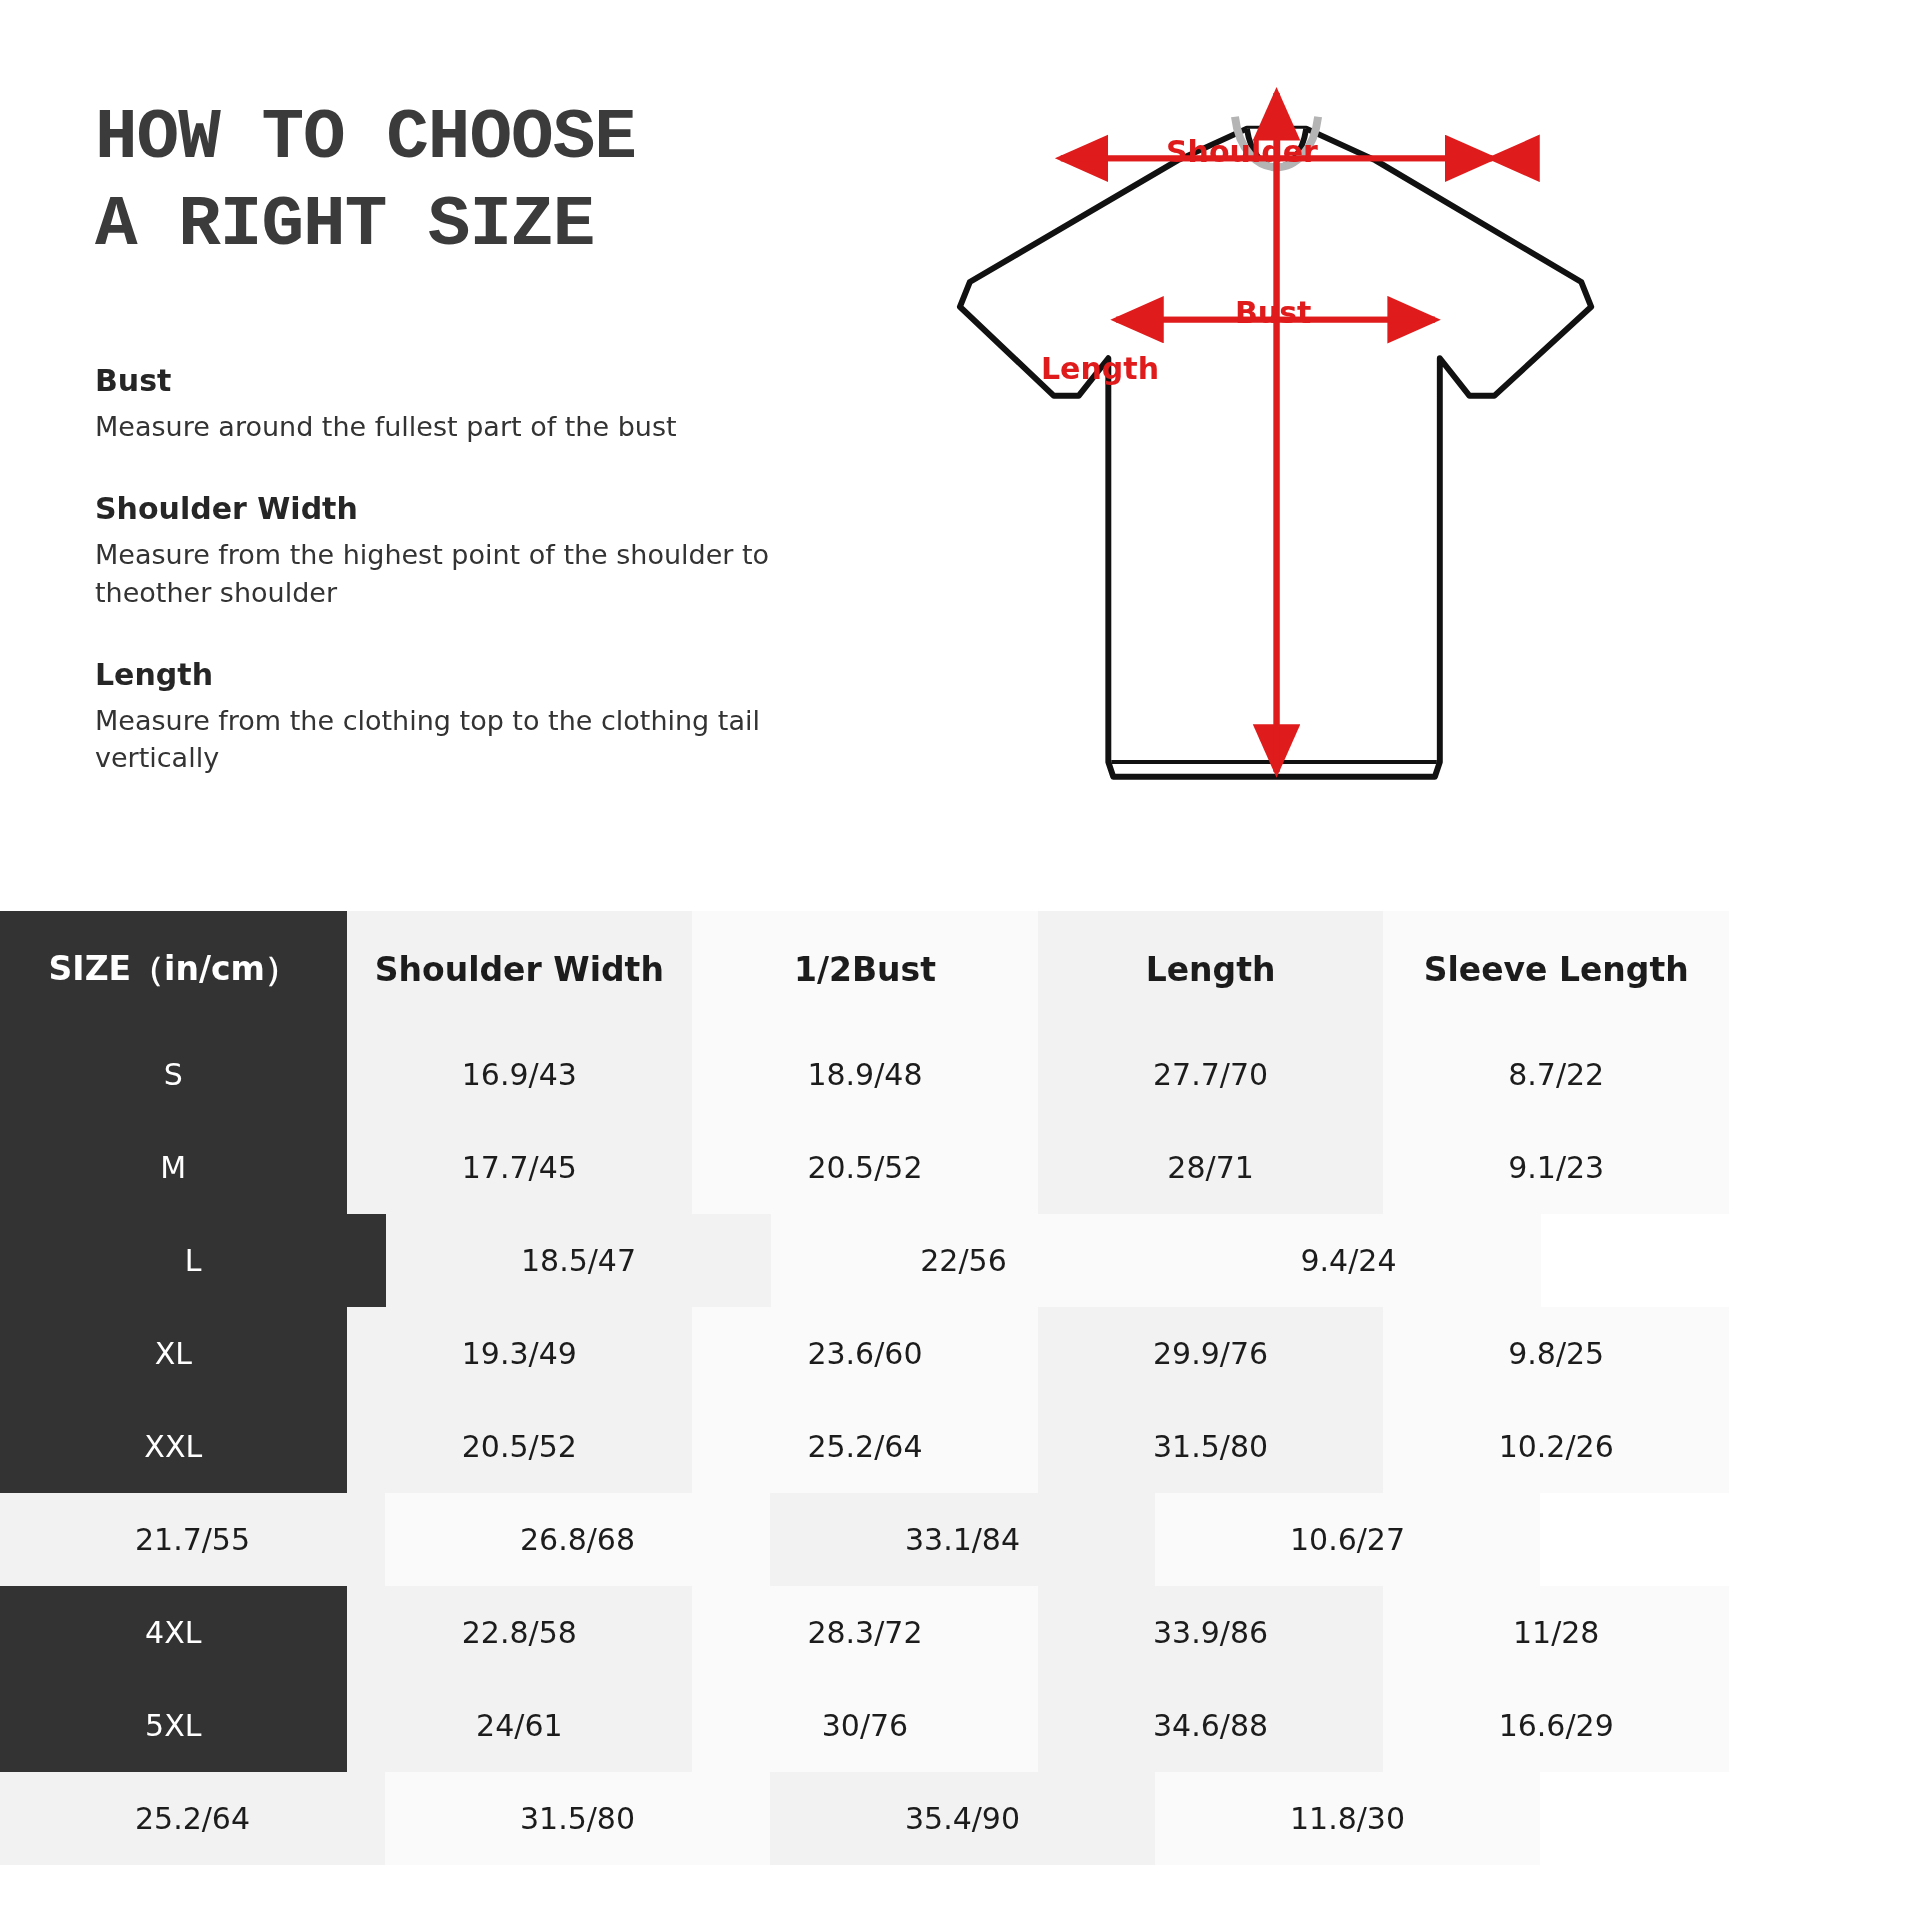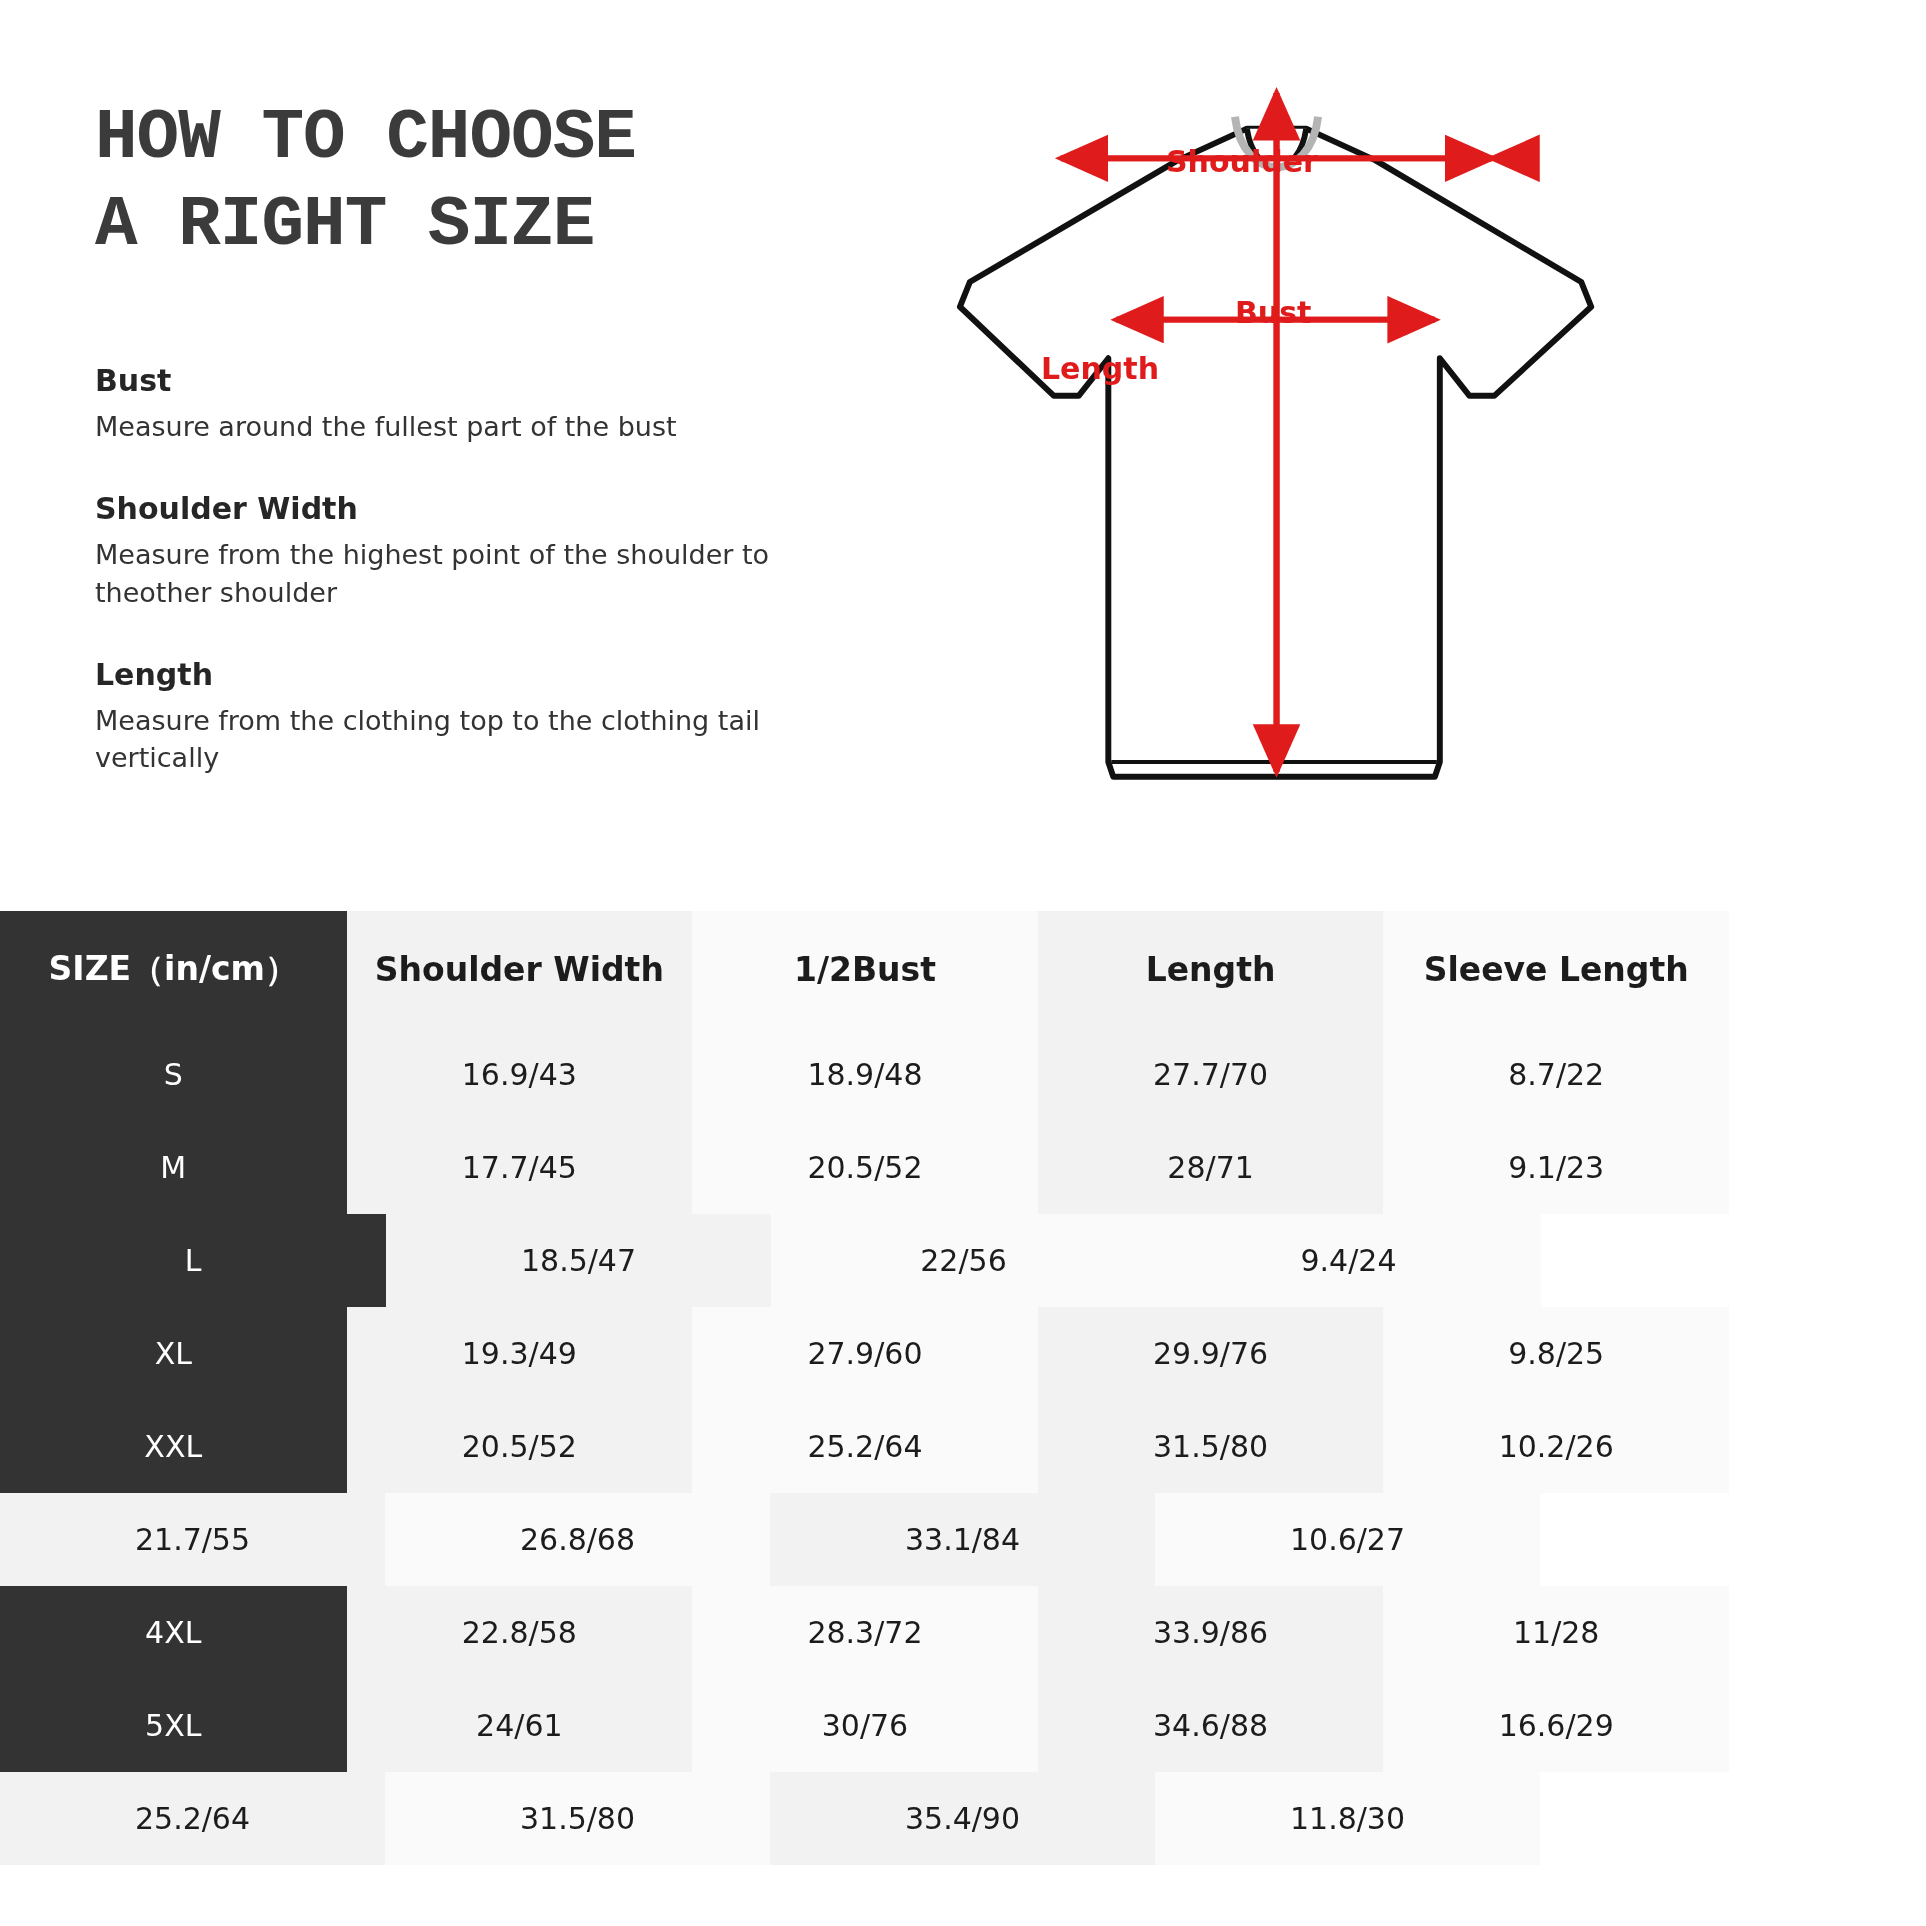--- a/index.html
+++ b/index.html
@@ -69,21 +69,21 @@
   }
   .shirt-wrap svg { display: block; }
 
   .meas-label {
     position: absolute;
     color: #e01b1b;
     font-weight: bold;
     font-size: 30px;
     white-space: nowrap;
   }
-  .lbl-shoulder { left: 216px; top: 75px; }
+  .lbl-shoulder { left: 216px; top: 65px; }
   .lbl-bust     { left: 285px; top: 226px; }
   .lbl-length   { left: 91px;  top: 282px; }
 
   
   .table {
     position: absolute;
     left: 0;
     top: 911px;
     width: 1729px;
     display: flex;
@@ -236,21 +236,21 @@
       </div>
       <div class="trow">
         <div class="cell c-size">L</div>
         <div class="cell c-rest bg-a">18.5/47</div>
         <div class="cell c-rest bg-b">22/56</div>
         <div class="cell c-rest bg-b">9.4/24</div>
       </div>
       <div class="trow">
         <div class="cell c-size">XL</div>
         <div class="cell c-rest bg-a">19.3/49</div>
-        <div class="cell c-rest bg-b">27.9/60</div>
+        <div class="cell c-rest bg-b">23.6/60</div>
         <div class="cell c-rest bg-a">29.9/76</div>
         <div class="cell c-rest bg-b">9.8/25</div>
       </div>
       <div class="trow">
         <div class="cell c-size">XXL</div>
         <div class="cell c-rest bg-a">20.5/52</div>
         <div class="cell c-rest bg-b">25.2/64</div>
         <div class="cell c-rest bg-a">31.5/80</div>
         <div class="cell c-rest bg-b">10.2/26</div>
       </div>

